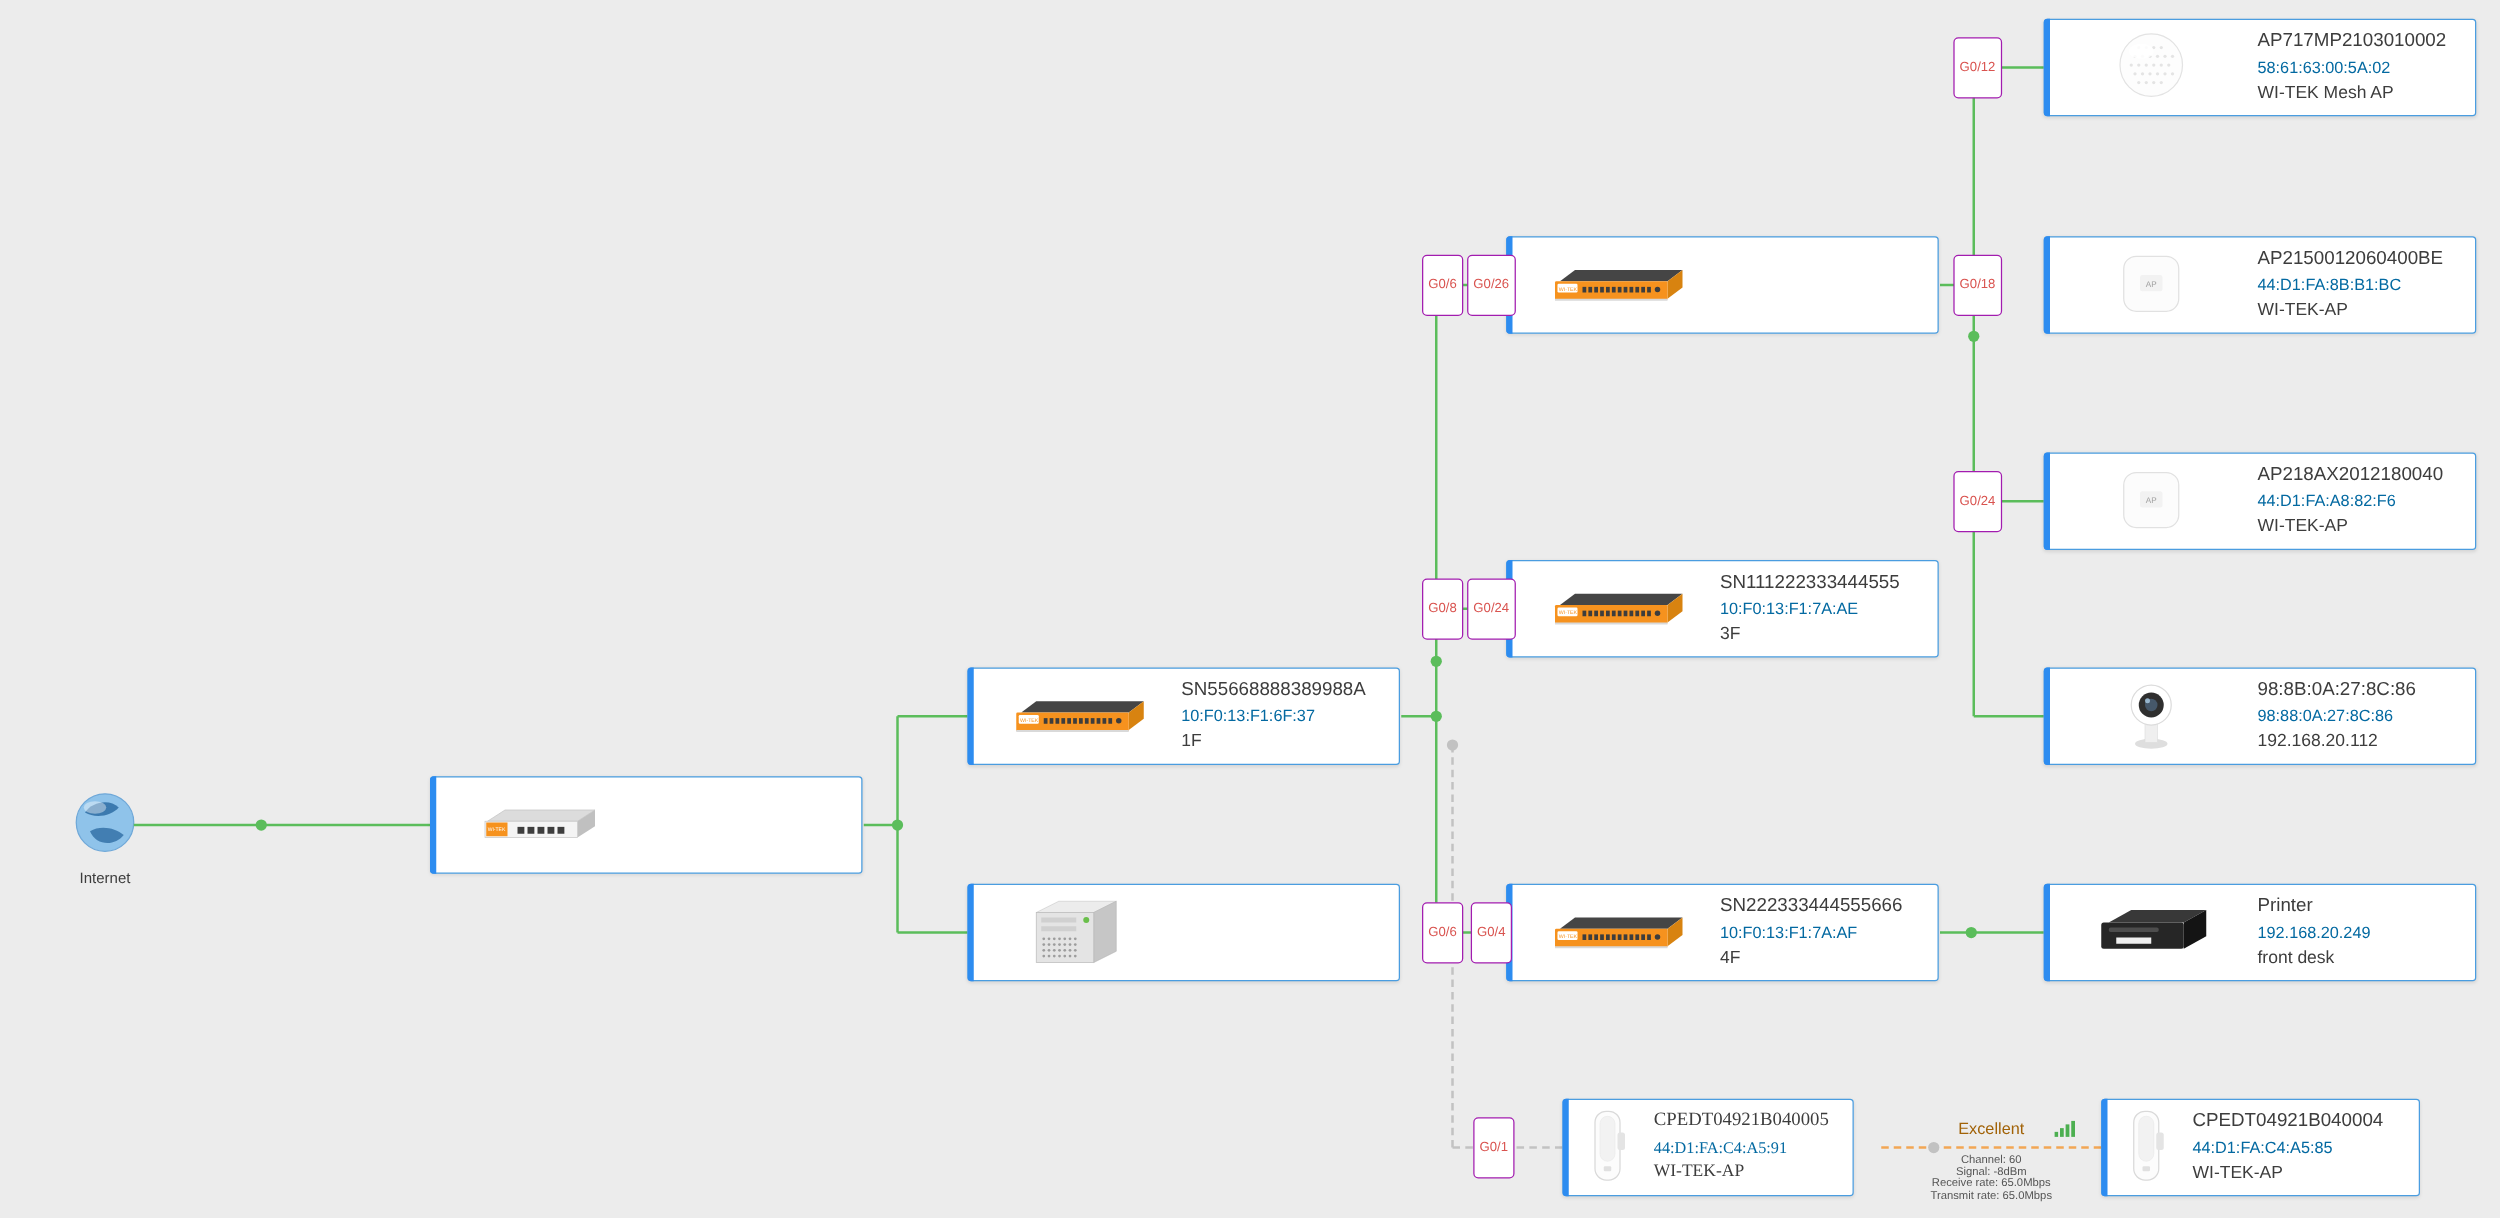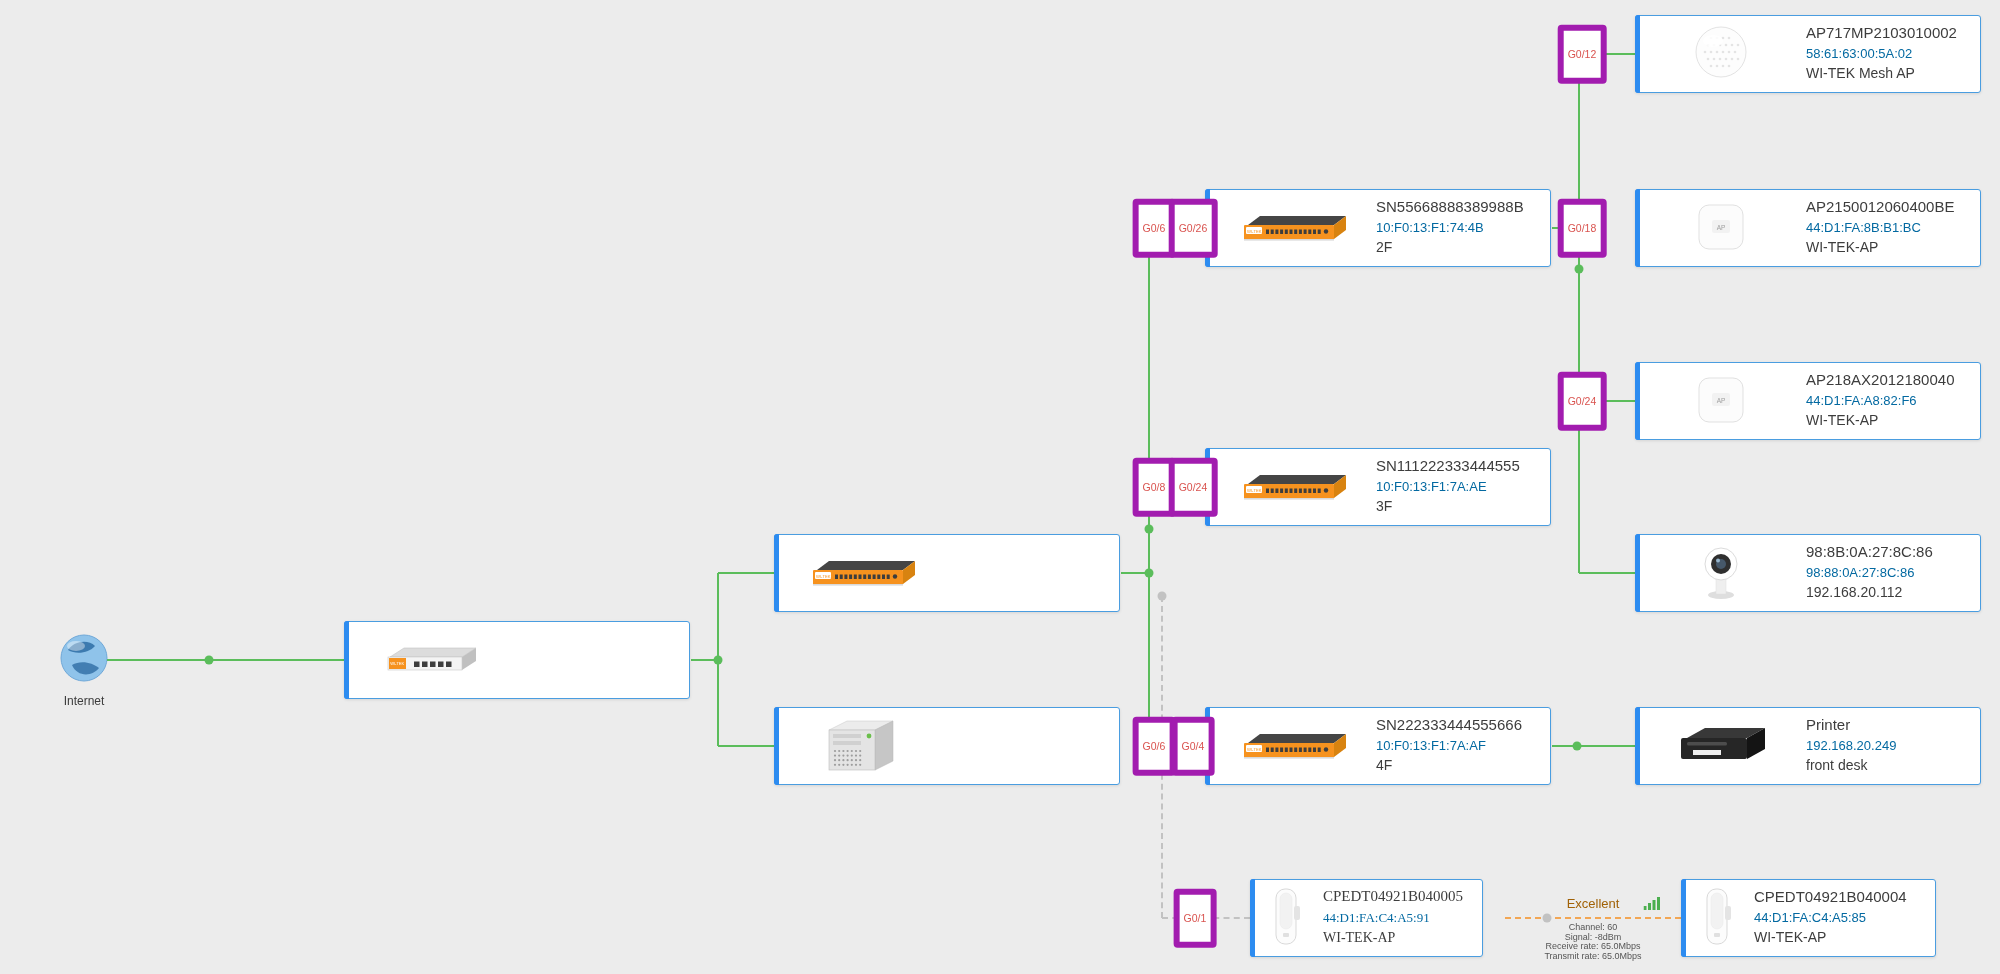--- a/index.html
+++ b/index.html
@@ -3,21 +3,21 @@
 <meta charset="utf-8">
 <style>
   * { margin:0; padding:0; box-sizing:border-box; }
   html,body { background:#ececec; font-family:"Liberation Sans", sans-serif; }
   #stage { position:relative; width:2000px; height:974px; background:#ececec; overflow:hidden; }
 
   .edge { position:absolute; }
   .dot  { position:absolute; width:9px; height:9px; border-radius:50%; transform:translate(-50%,-50%); }
 
   .port { position:absolute; transform:translate(-50%,-50%); background:#fff;
-          border:6px solid #a21caf; color:#d9534f; font-size:10.5px; line-height:1;
+          border:1px solid #a21caf; color:#d9534f; font-size:10.5px; line-height:1;
           padding:18px 4px; border-radius:4px; white-space:nowrap; }
 
   .node { position:absolute; height:78px; background:#fff; border:1px solid #4a9de0;
           border-radius:3px; box-shadow:0 1px 3px rgba(0,0,0,0.10); }
   .node .bar  { position:absolute; left:-1px; top:-1px; bottom:-1px; width:5px;
                 background:#2d8cf0; border-radius:3px 0 0 3px; }
   .node .icon { position:absolute; left:10px; top:0; bottom:0; width:150px;
                 display:flex; align-items:center; justify-content:center; }
   .node .txt  { position:absolute; left:170px; right:6px; top:8px; }
   .node.small .icon { left:6px; width:58px; }
@@ -150,25 +150,20 @@
           <rect x="62.2" y="21.5" width="3" height="4.5" fill="#3d3d3d"></rect>
           <rect x="66.9" y="21.5" width="3" height="4.5" fill="#3d3d3d"></rect>
           <rect x="71.6" y="21.5" width="3" height="4.5" fill="#3d3d3d"></rect>
           <rect x="76.30000000000001" y="21.5" width="3" height="4.5" fill="#3d3d3d"></rect>
           <rect x="81" y="21.5" width="3" height="4.5" fill="#3d3d3d"></rect>
           <rect x="85.7" y="21.5" width="3" height="4.5" fill="#3d3d3d"></rect>
           <circle cx="94" cy="23.5" r="2.2" fill="#3d3d3d"></circle>
           <rect x="12" y="31" width="90" height="1.6" fill="#d9d9d9"></rect>
         </svg>
       </div>
-      <div class="txt">
-        <div class="l1">SN55668888389988B</div>
-        <div class="l2">10:F0:13:F1:74:4B</div>
-        <div class="l3">2F</div>
-      </div>
     </div>
     <div class="node" style="left: 1635px; top: 189px; width: 346px;">
       <div class="bar"></div>
       <div class="icon">
         <svg width="56" height="54" viewBox="0 0 56 54">
           <rect x="6" y="4" width="44" height="44" rx="10" fill="#fcfcfc" stroke="#e1e1e1"></rect>
           <rect x="19" y="19" width="18" height="13" rx="2" fill="#f2f2f2"></rect>
           <text x="28" y="28.5" font-size="6.5" fill="#9e9e9e" text-anchor="middle">AP</text>
         </svg>
       </div>
@@ -259,20 +254,25 @@
           <rect x="57.5" y="21.5" width="3" height="4.5" fill="#3d3d3d"></rect>
           <rect x="62.2" y="21.5" width="3" height="4.5" fill="#3d3d3d"></rect>
           <rect x="66.9" y="21.5" width="3" height="4.5" fill="#3d3d3d"></rect>
           <rect x="71.6" y="21.5" width="3" height="4.5" fill="#3d3d3d"></rect>
           <rect x="76.30000000000001" y="21.5" width="3" height="4.5" fill="#3d3d3d"></rect>
           <rect x="81" y="21.5" width="3" height="4.5" fill="#3d3d3d"></rect>
           <rect x="85.7" y="21.5" width="3" height="4.5" fill="#3d3d3d"></rect>
           <circle cx="94" cy="23.5" r="2.2" fill="#3d3d3d"></circle>
           <rect x="12" y="31" width="90" height="1.6" fill="#d9d9d9"></rect>
         </svg>
+      </div>
+      <div class="txt">
+        <div class="l1">SN55668888389988A</div>
+        <div class="l2">10:F0:13:F1:6F:37</div>
+        <div class="l3">1F</div>
       </div>
     </div>
     <div class="node" style="left: 344px; top: 621px; width: 346px;">
       <div class="bar"></div>
       <div class="icon">
         <svg width="104" height="36" viewBox="0 0 104 36">
           <polygon points="12,15 26,6 98,6 84,15" fill="#dcdcdc" stroke="#c4c4c4" stroke-width="0.6"></polygon>
           <polygon points="84,15 98,6 98,19 84,28" fill="#c0c0c0"></polygon>
           <rect x="10" y="15" width="74" height="13" fill="#f4f4f4" stroke="#c8c8c8" stroke-width="0.6"></rect>
           <rect x="11" y="16" width="17" height="11" fill="#f6921e"></rect>

